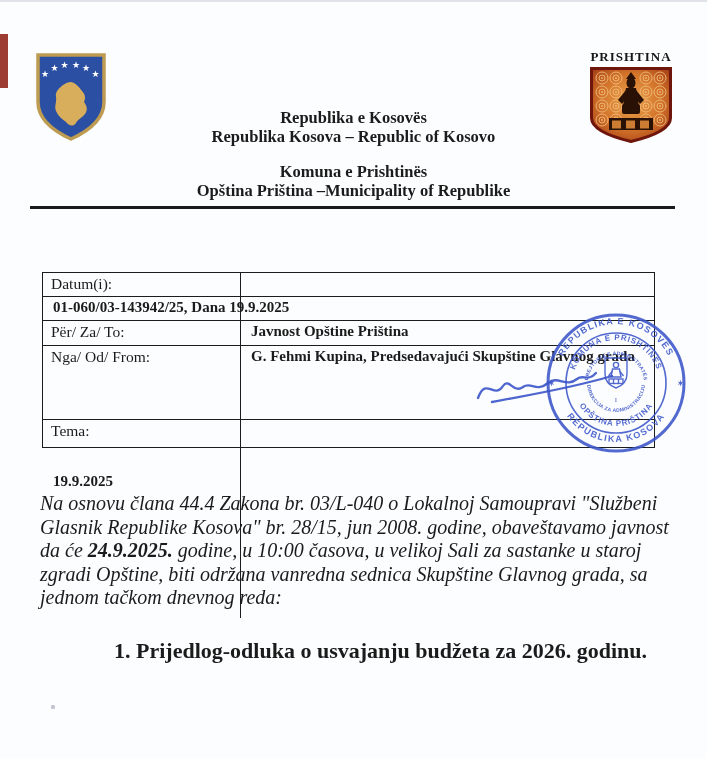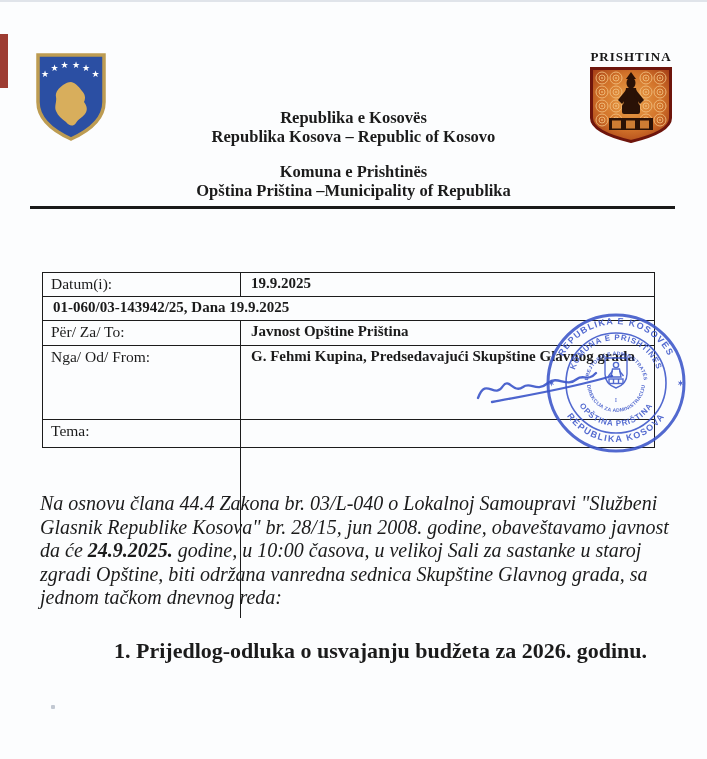--- a/index.html
+++ b/index.html
@@ -41,21 +41,21 @@
   .t-row:last-child{border-bottom:none;flex-direction:column;}
   .t-label{
     width:198px;flex:0 0 198px;box-sizing:border-box;
     border-right:1.2px solid #1c1c1c;
     padding:2px 4px 0 8px;
   }
   .t-value{
     flex:1;box-sizing:border-box;padding:2px 4px 0 10px;
     font-weight:bold;font-size:15px;white-space:nowrap;
   }
-  .r1,.r2{height:23px;} .r3{height:24px;} .r4{height:73px;} .r5{height:27px;}
+  .r1,.r2{height:23px;flex-direction:column;} .r3{height:24px;} .r4{height:73px;} .r5{height:27px;}
 
   
   .stamp{left:528px;top:295px;width:176px;height:176px;opacity:.88;z-index:5;}
   .signature{left:474px;top:360px;width:145px;height:46px;z-index:6;opacity:.9;}
 
   
   .notice-paragraph{
     left:40px;top:492px;width:648px;
     font-style:italic;font-size:20px;line-height:23.5px;
   }
@@ -129,21 +129,21 @@
       <rect x="33" y="38" width="18" height="10" rx="2"></rect>
     </g>
   </svg>
 </div>
 
 <div class="abs title-block">
   <div class="title-line">Republika e Kosovës</div>
   <div class="title-line">Republika Kosova – Republic of Kosovo</div>
   <div class="subtitle-group">
     <div class="title-line">Komuna e Prishtinës</div>
-    <div class="title-line">Opština Priština –Municipality of Republika</div>
+    <div class="title-line">Opština Priština –Municipality of Republike</div>
   </div>
 </div>
 
 <div class="abs header-rule"></div>
 
 <div class="abs info-table">
   <div class="t-row r1">
     <div class="t-label">Datum(i):</div>
     <div class="t-value">19.9.2025</div>
   </div>

